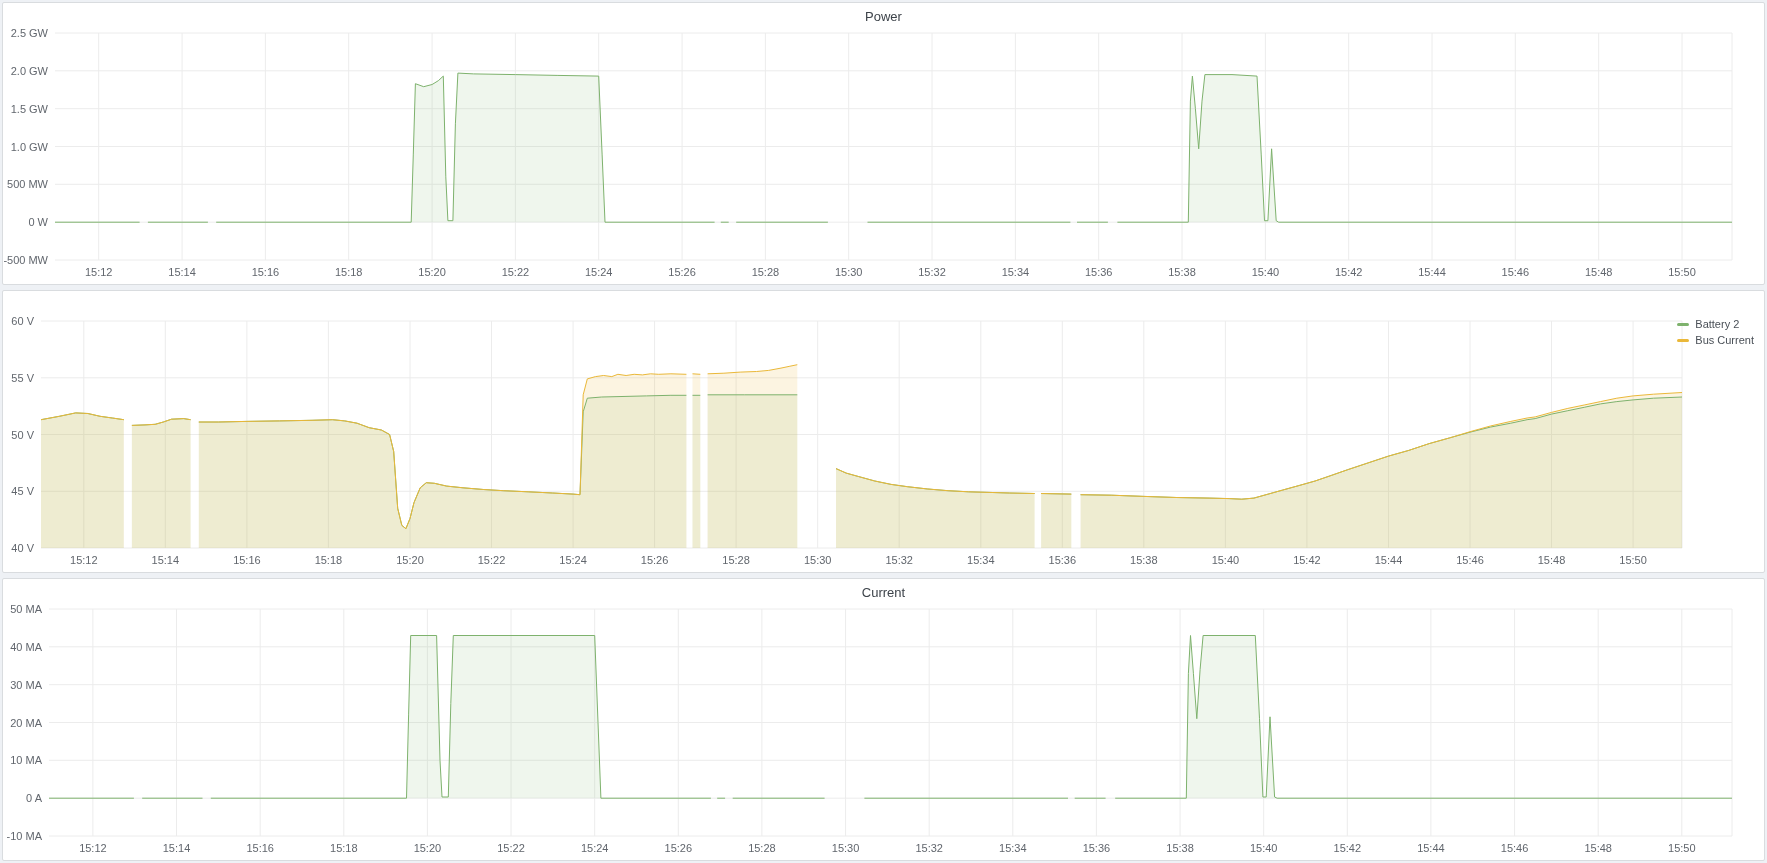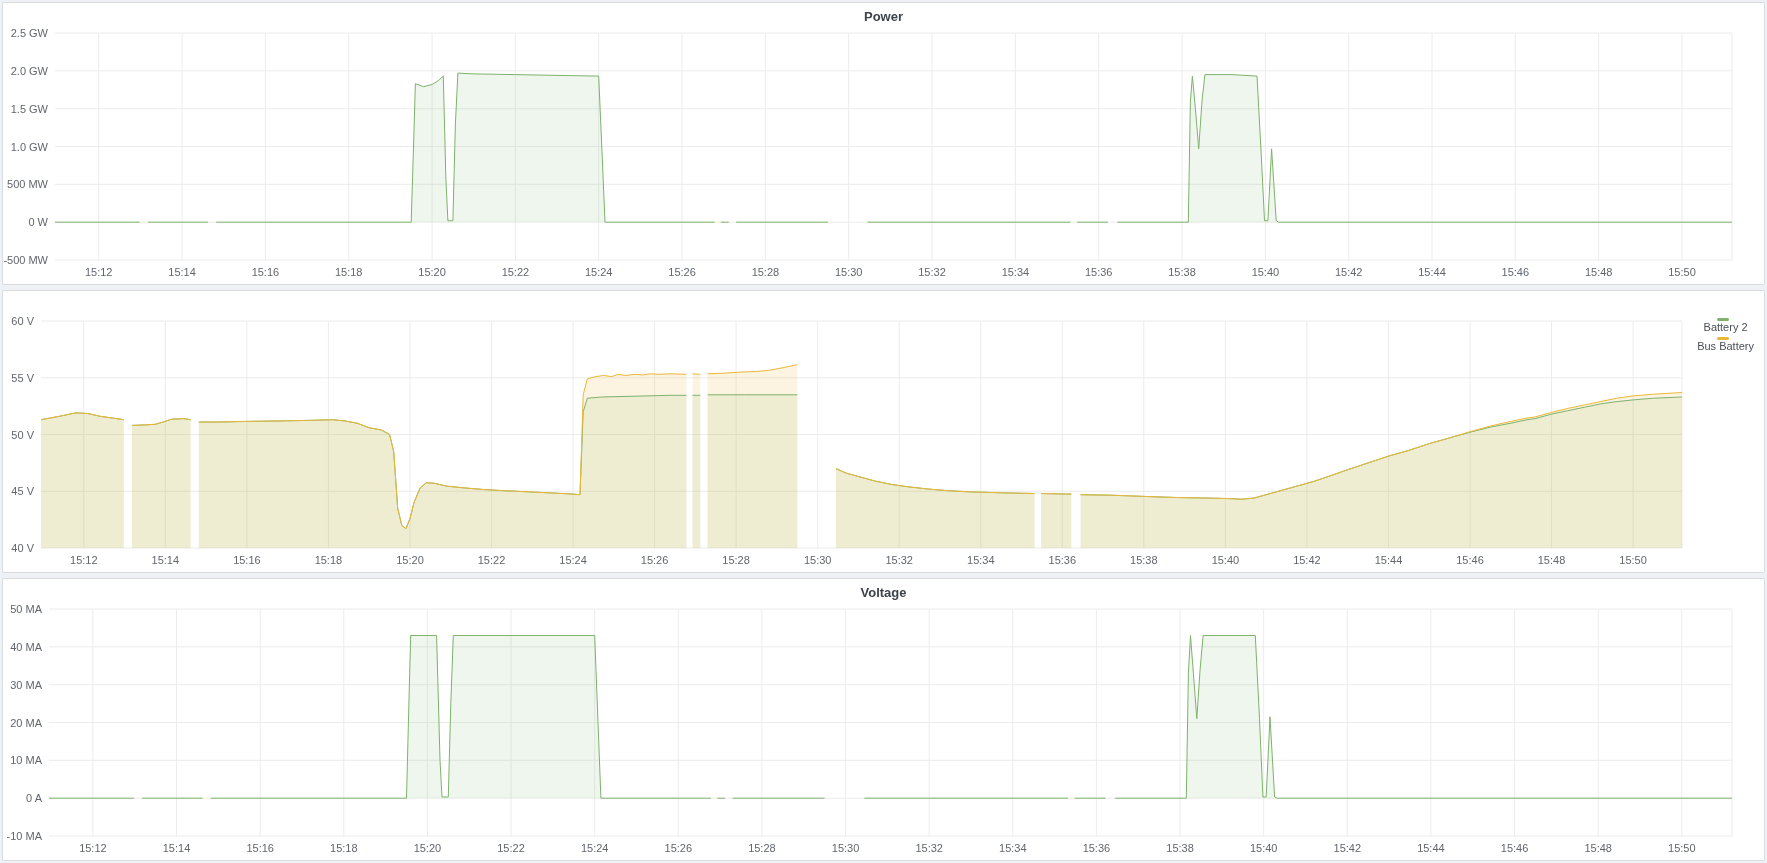--- a/index.html
+++ b/index.html
@@ -4,24 +4,24 @@
 <style>
   html,body{margin:0;padding:0;width:1767px;height:863px;overflow:hidden;
     background:#eef1f5;font-family:"Liberation Sans",sans-serif;}
   .panel{position:absolute;left:2px;width:1763px;background:#ffffff;
     border:1px solid #d9dcdf;border-radius:2px;box-sizing:border-box;}
   #panel-power{top:2px;height:283px;}
   #panel-voltage{top:290px;height:283px;}
   #panel-current{top:578px;height:283px;}
   svg.plot{position:absolute;left:0;top:0;display:block;}
   .panel-title{position:absolute;top:6px;left:0;right:0;text-align:center;
-    font-size:13px;font-weight:700;color:#3d434a;cursor:pointer;z-index:2;}
+    font-size:13px;font-weight:400;color:#3d434a;cursor:pointer;z-index:2;}
   .tick{font-family:"Liberation Sans",sans-serif;font-size:11px;fill:#61666d;}
   .legend{position:absolute;top:27px;right:10px;z-index:2;}
-  .legend-row{display:flex;align-items:center;margin-bottom:4px;cursor:pointer;flex-direction:column;}
+  .legend-row{display:flex;align-items:center;margin-bottom:4px;cursor:pointer;}
   .legend-swatch{width:12px;height:3px;border-radius:2px;margin-right:6px;flex:none;}
   .legend-label{font-size:11px;color:#4a5057;white-space:nowrap;}
 </style>
 </head>
 <body>
 
 <section class="panel" id="panel-power">
   <svg class="plot" width="1761" height="281" viewBox="0 0 1761 281">
       <g>
         <line x1="95.7" x2="95.7" y1="30" y2="257" stroke="#ececec" stroke-width="1"></line>
@@ -208,21 +208,21 @@
         <text x="31" y="261.0" text-anchor="end" class="tick">40 V</text>
       </g>
     </svg>
 <div class="legend">
       <div class="legend-row">
         <span class="legend-swatch" style="background: rgb(126, 178, 109);"></span>
         <span class="legend-label">Battery 2</span>
       </div>
       <div class="legend-row">
         <span class="legend-swatch" style="background: rgb(234, 184, 57);"></span>
-        <span class="legend-label">Bus Battery</span>
+        <span class="legend-label">Bus Current</span>
       </div>
     </div>
   </section>
 
 <section class="panel" id="panel-current">
   <svg class="plot" width="1761" height="281" viewBox="0 0 1761 281">
       <g>
         <line x1="89.9" x2="89.9" y1="30" y2="257" stroke="#ececec" stroke-width="1"></line>
         <line x1="173.5" x2="173.5" y1="30" y2="257" stroke="#ececec" stroke-width="1"></line>
         <line x1="257.2" x2="257.2" y1="30" y2="257" stroke="#ececec" stroke-width="1"></line>
@@ -297,14 +297,14 @@
       <g>
         <text x="39" y="34.0" text-anchor="end" class="tick">50 MA</text>
         <text x="39" y="71.8" text-anchor="end" class="tick">40 MA</text>
         <text x="39" y="109.7" text-anchor="end" class="tick">30 MA</text>
         <text x="39" y="147.5" text-anchor="end" class="tick">20 MA</text>
         <text x="39" y="185.3" text-anchor="end" class="tick">10 MA</text>
         <text x="39" y="223.2" text-anchor="end" class="tick">0 A</text>
         <text x="39" y="261.0" text-anchor="end" class="tick">-10 MA</text>
       </g>
     </svg>
-  <div class="panel-title">Voltage</div>
+  <div class="panel-title">Current</div>
 </section>
 
 </body></html>

